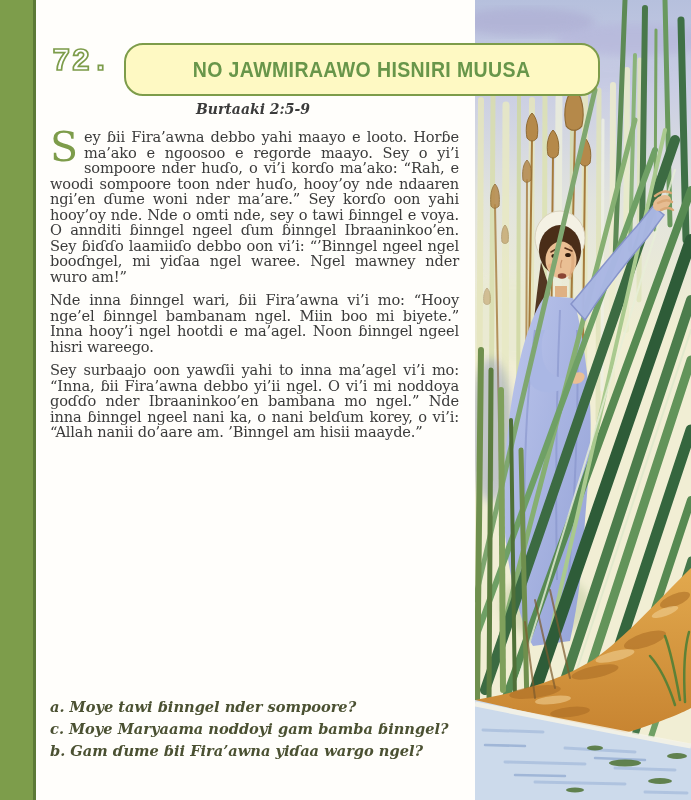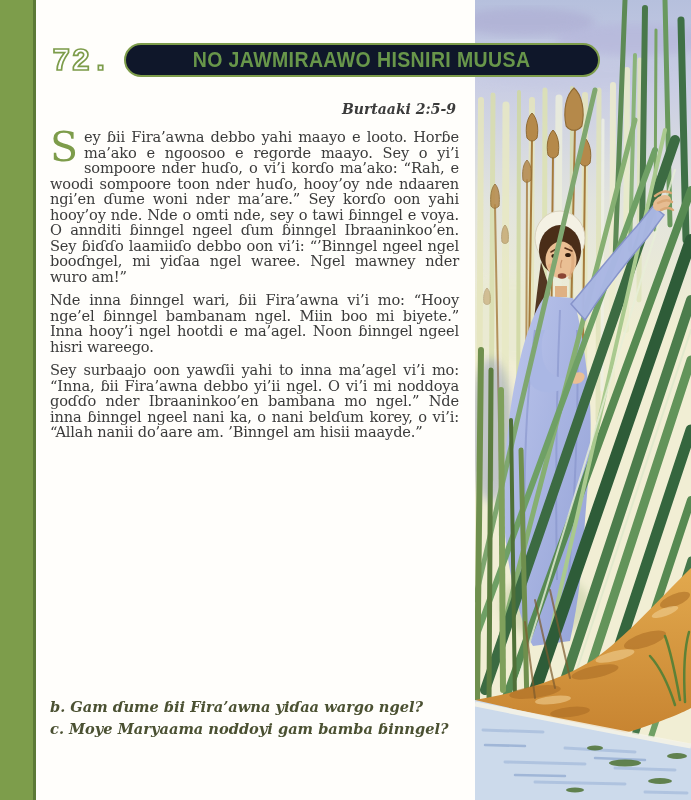--- a/index.html
+++ b/index.html
@@ -9,27 +9,27 @@
 
   .spine{position:absolute;left:0;top:0;width:33px;height:800px;background:#7d9d4b;
          border-right:3px solid #5c7a37;}
 
   .illustration{position:absolute;left:475px;top:0;width:216px;height:800px;z-index:1;}
 
   .pagenum{position:absolute;left:52px;top:44px;z-index:3;
            font-family:Liberation Mono, monospace;font-weight:bold;font-size:31px;
            color:#ffffff;-webkit-text-stroke:1.7px #7d9c4a;letter-spacing:1px;}
 
-  .titlebox{position:absolute;left:124px;top:43px;width:476px;height:34px;z-index:2;
-            background:#0f172a;border:2px solid #7d9c4a;border-radius:19px;
+  .titlebox{position:absolute;left:124px;top:43px;width:476px;height:53px;z-index:2;
+            background:#fef9c3;border:2px solid #7d9c4a;border-radius:19px;
             display:flex;align-items:center;justify-content:center;box-sizing:border-box;}
   .titlebox .t{font-family:"Liberation Sans", sans-serif;font-weight:bold;font-size:21px;
                color:#68964a;letter-spacing:0.4px;transform:scale(0.93,1.04);white-space:nowrap;}
 
-  .reference{position:absolute;left:50px;top:101px;width:406px;text-align:right;z-index:2;
+  .reference{position:absolute;left:50px;top:101px;width:406px;text-align:center;z-index:2;
              font-weight:bold;font-style:italic;font-size:14px;color:#3b3b3b;}
 
   .bodytext{position:absolute;left:50px;top:129px;width:409px;z-index:2;
             font-size:14.6px;line-height:15.5px;color:#3b3b3b;text-align:justify;
             letter-spacing:-0.15px;}
   .bodytext p{margin:0 0 8px 0;}
   .dropcap{float:left;font-size:41px;line-height:32px;color:#7d9c4a;
            padding:2px 6px 0 0;font-family:"DejaVu Serif", serif;}
 
   .questions{position:absolute;left:50px;top:696px;z-index:2;
@@ -251,18 +251,19 @@
 
   <div class="reference">Burtaaki 2:5-9</div>
 
   <div class="bodytext">
     <p><span class="dropcap">S</span><span>ey ɓii Fira’awna debbo yahi maayo e looto. Horɓe ma’ako e ngoosoo e regorde maayo. Sey o yi’i sompoore nder huɗo, o vi’i korɗo ma’ako: “Rah, e woodi sompoore toon nder huɗo, hooy’oy nde ndaaren ngi’en ɗume woni nder ma’are.” Sey korɗo oon yahi hooy’oy nde. Nde o omti nde, sey o tawi ɓinngel e voya. O annditi ɓinngel ngeel ɗum ɓinngel Ibraaninkoo’en. Sey ɓiɗɗo laamiiɗo debbo oon vi’i: “’Binngel ngeel ngel booɗngel, mi yiɗaa ngel waree. Ngel mawney nder wuro am!”</span></p>
     <p>Nde inna ɓinngel wari, ɓii Fira’awna vi’i mo: “Hooy nge’el ɓinngel bambanam ngel. Miin boo mi biyete.” Inna hooy’i ngel hootdi e ma’agel. Noon ɓinngel ngeel hisri wareego.</p>
     <p>Sey surbaajo oon yawɗii yahi to inna ma’agel vi’i mo: “Inna, ɓii Fira’awna debbo yi’ii ngel. O vi’i mi noddoya goɗɗo nder Ibraaninkoo’en bambana mo ngel.” Nde inna ɓinngel ngeel nani ka, o nani belɗum korey, o vi’i: “Allah nanii do’aare am. ’Binngel am hisii maayde.”</p>
   </div>
 
   <div class="questions">
+    <div class="q"><span class="ql">a.</span><span>Moye tawi ɓinngel nder sompoore?</span></div>
+    <div class="q"><span class="ql">c.</span><span>Moye Maryaama noddoyi gam bamba ɓinngel?</span></div>
     <div class="q"><span class="ql">b.</span><span>Gam ɗume ɓii Fira’awna yiɗaa wargo ngel?</span></div>
-    <div class="q"><span class="ql">c.</span><span>Moye Maryaama noddoyi gam bamba ɓinngel?</span></div>
   </div>
 
 
 </div>
 
 </body></html>

